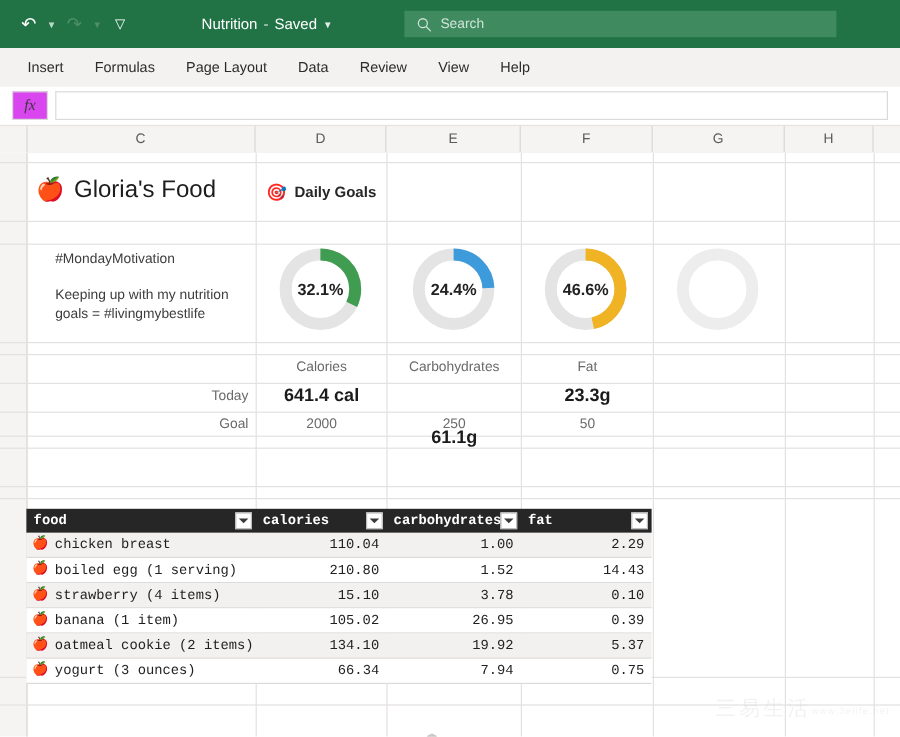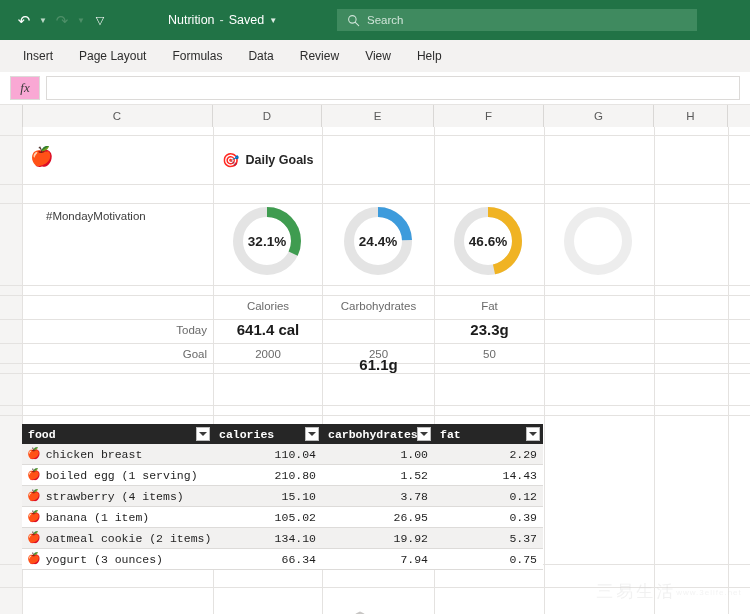--- a/index.html
+++ b/index.html
@@ -53,21 +53,21 @@
   }
   .tab:first-child{margin-left:10px;}
 
   
   .fbar{
     position:absolute;left:0;top:72px;width:750px;height:32px;
     background:#ffffff;display:flex;align-items:center;
     border-bottom:1px solid #e6e4e2;
   }
   .fx{
-    width:28px;height:22px;margin-left:10px;border:1px solid #dcdad8;background:#f9a8d4;
+    width:28px;height:22px;margin-left:10px;border:1px solid #dcdad8;background:#d946ef;
     display:flex;align-items:center;justify-content:center;
     font-family:"Liberation Serif",serif;font-style:italic;font-size:13px;color:#3b3b3b;
     cursor:pointer;
   }
   .finput{
     margin-left:6px;height:22px;flex:1;margin-right:10px;
     border:1px solid #dcdad8;background:#fff;
   }
 
   
@@ -218,22 +218,22 @@
       <svg class="mag" width="13" height="13" viewBox="0 0 16 16">
         <circle cx="6.6" cy="6.6" r="4.6" fill="none" stroke="#cfe4d8" stroke-width="1.3"></circle>
         <line x1="10.2" y1="10.2" x2="14.4" y2="14.4" stroke="#cfe4d8" stroke-width="1.3" stroke-linecap="round"></line>
       </svg>
       <span class="search-ph">Search</span>
     </div>
   </div>
 
   <div class="ribbon">
     <div class="tab">Insert</div>
+    <div class="tab">Formulas</div>
     <div class="tab">Page Layout</div>
-    <div class="tab">Formulas</div>
     <div class="tab">Data</div>
     <div class="tab">Review</div>
     <div class="tab">View</div>
     <div class="tab">Help</div>
   </div>
 
   <div class="fbar">
     <div class="fx">fx</div>
     <div class="finput"></div>
   </div>
@@ -271,33 +271,35 @@
     <div class="vline" style="left:213px;"></div>
     <div class="vline" style="left:322px;"></div>
     <div class="vline" style="left:434px;"></div>
     <div class="vline" style="left:544px;"></div>
     <div class="vline" style="left:654px;"></div>
     <div class="vline" style="left:728px;"></div>
 
     <div class="cell" style="left:30px;top:20px;width:185px;height:32px;">
       <div class="sheet-title">
         <span class="title-apple">🍎</span>
+        <span>Gloria's Food</span>
       </div>
     </div>
 
     <div class="cell" style="left:222px;top:26px;width:110px;height:20px;">
       <div class="daily-goals">
         <span class="goals-icon">🎯</span>
         <span>Daily Goals</span>
       </div>
     </div>
 
     <div class="cell" style="left:30px;top:81px;width:180px;height:72px;">
       <div class="motivation">
         <p>#MondayMotivation</p>
+        <p>Keeping up with my nutrition goals = #livingmybestlife</p>
       </div>
     </div>
 
     <div class="donut" style="left:229px;top:76px;">
       <svg width="76" height="76" viewBox="0 0 76 76">
         <circle cx="38" cy="38" r="29" fill="none" stroke="#e4e4e4" stroke-width="10"></circle>
         <circle cx="38" cy="38" r="29" fill="none" stroke="#3f9c50" stroke-width="10" stroke-dasharray="58.5 123.7" stroke-dashoffset="0" transform="rotate(-90 38 38)"></circle>
       </svg>
       <div class="pct">32.1%</div>
     </div>
@@ -389,21 +391,21 @@
         <div class="td num" style="width:109px;">14.43</div>
       </div>
 
       <div class="tr odd">
         <div class="td food" style="width:191px;">
           <span class="apple-ico">🍎</span>
           <span>strawberry (4 items)</span>
         </div>
         <div class="td num" style="width:109px;">15.10</div>
         <div class="td num" style="width:112px;">3.78</div>
-        <div class="td num" style="width:109px;">0.12</div>
+        <div class="td num" style="width:109px;">0.10</div>
       </div>
 
       <div class="tr even">
         <div class="td food" style="width:191px;">
           <span class="apple-ico">🍎</span>
           <span>banana (1 item)</span>
         </div>
         <div class="td num" style="width:109px;">105.02</div>
         <div class="td num" style="width:112px;">26.95</div>
         <div class="td num" style="width:109px;">0.39</div>

